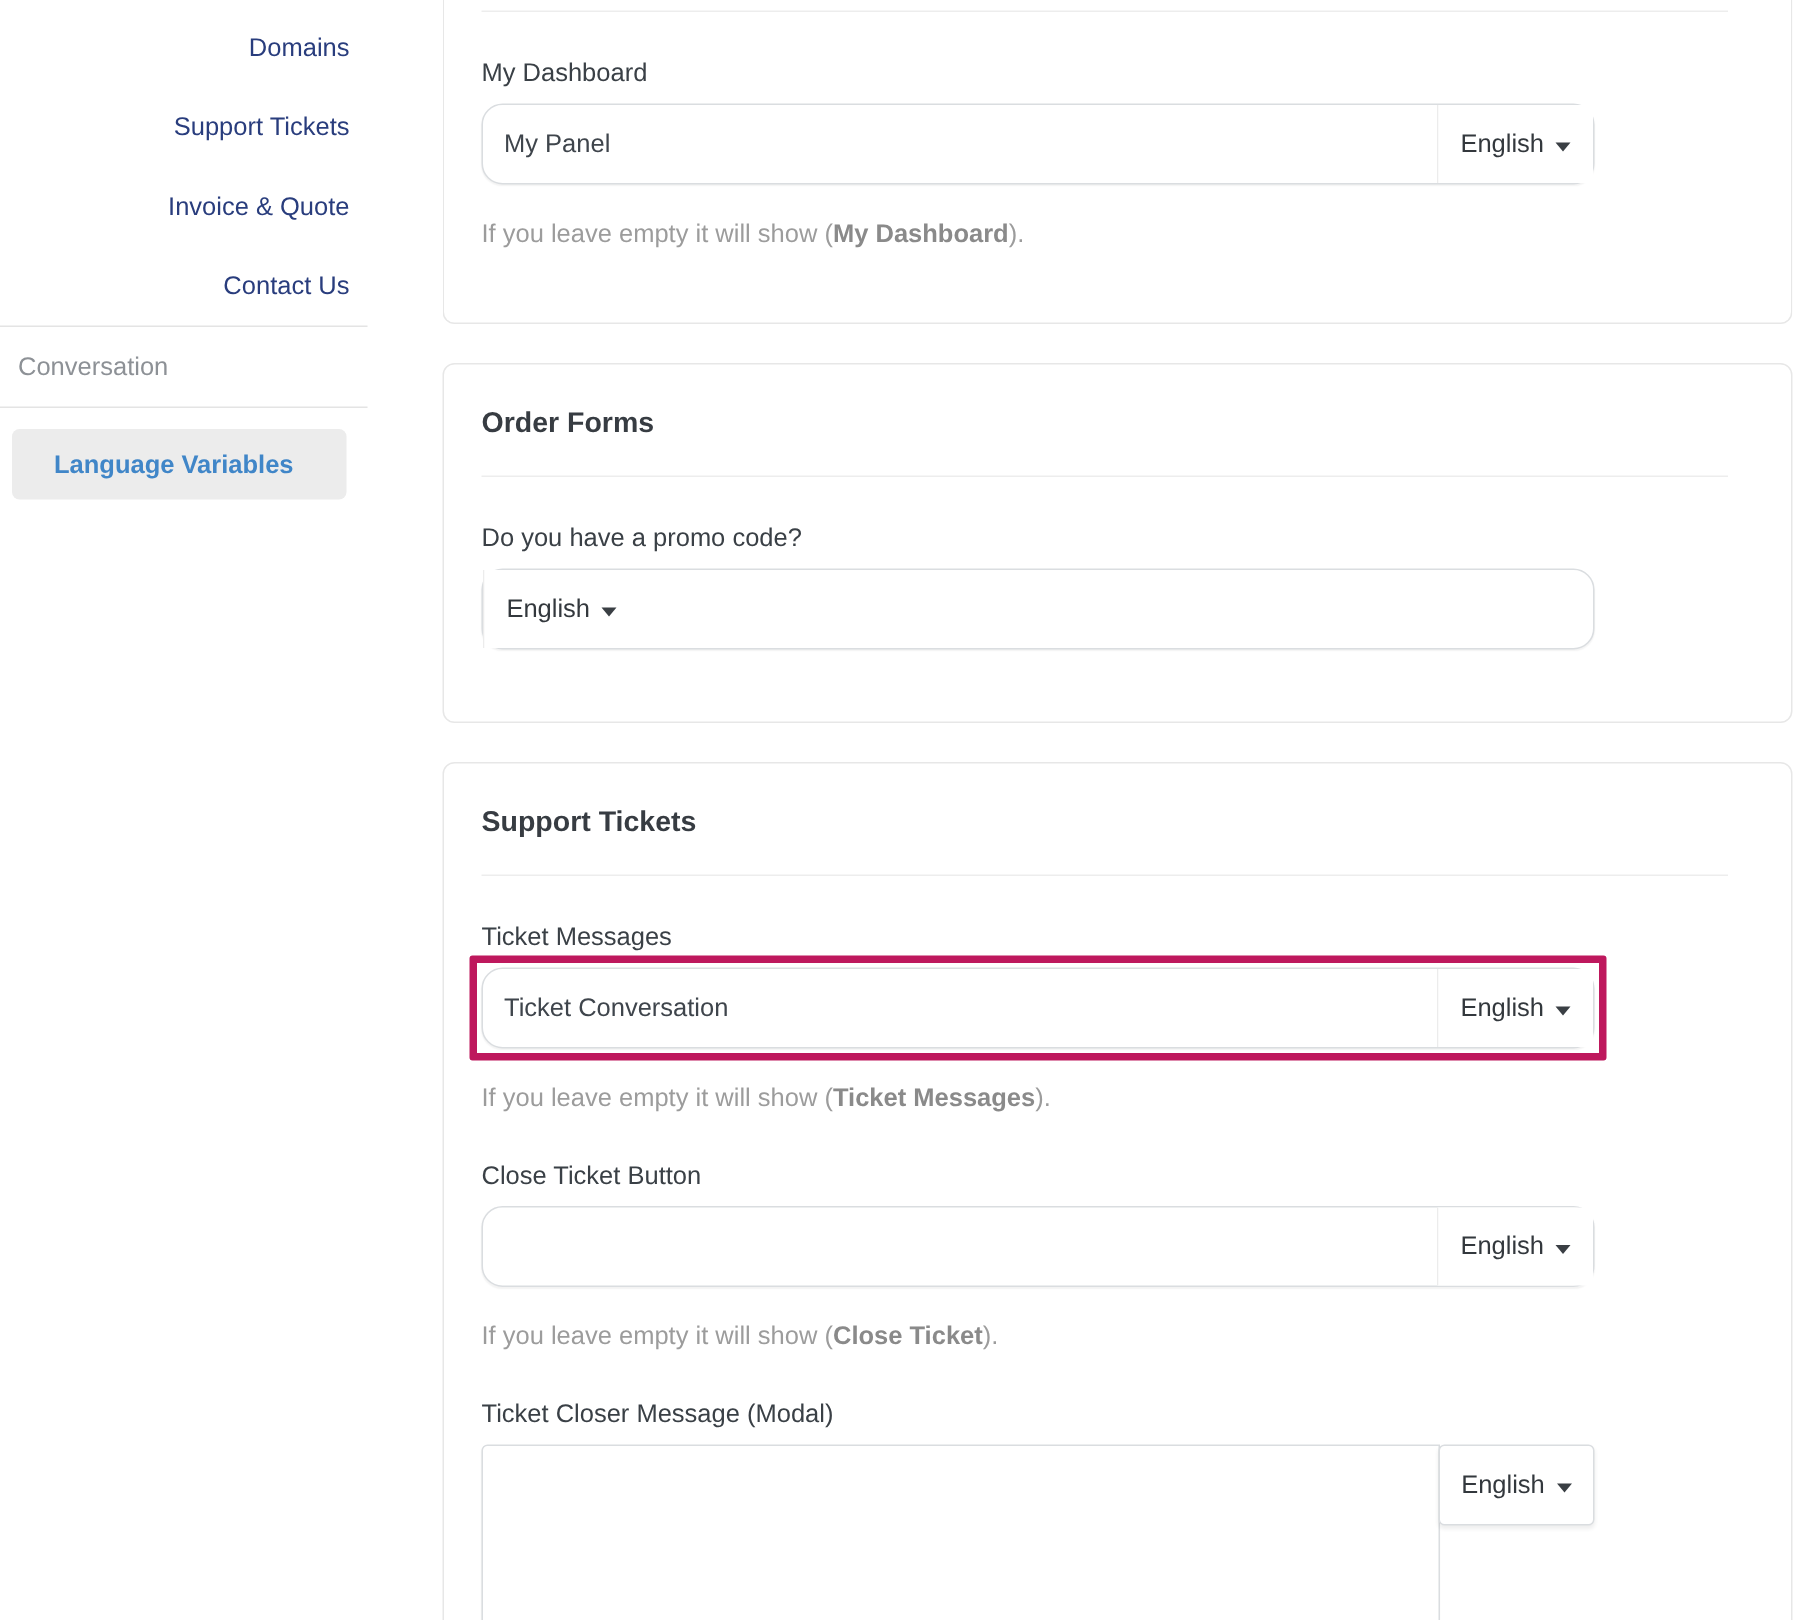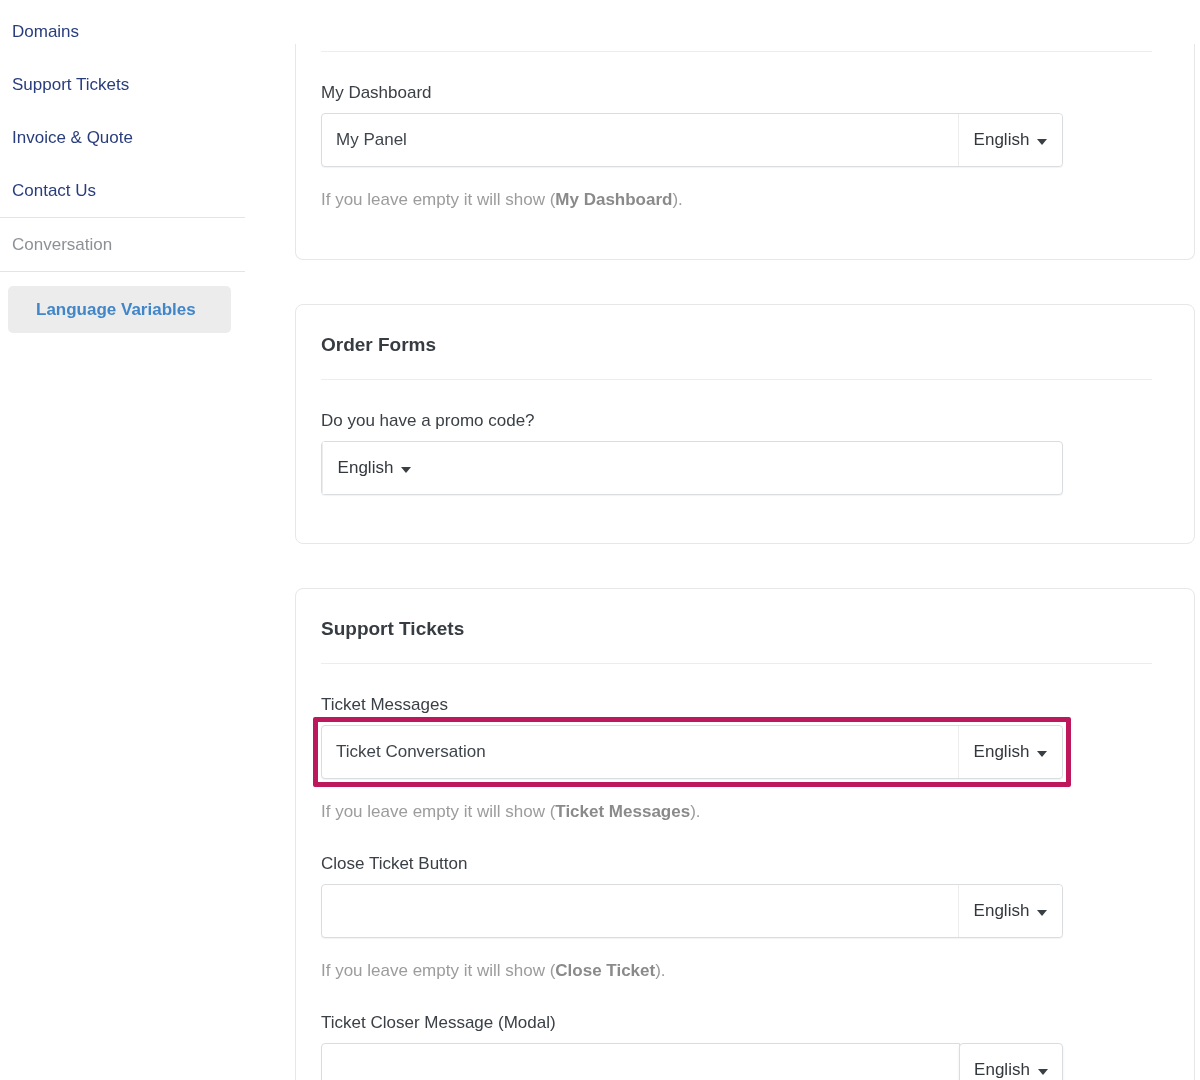--- a/index.html
+++ b/index.html
@@ -5,56 +5,56 @@
   * { margin:0; padding:0; box-sizing:border-box; }
   html,body {
     width:1200px; height:1080px; overflow:hidden;
     background:#ffffff;
     font-family:"Liberation Sans","DejaVu Sans",sans-serif;
     color:#3c4146;
   }
 
   
   .sidebar { position:absolute; left:0; top:0; width:245px; padding-top:5px; }
-  .side-list { list-style:none; }
+  .side-list { list-style:none;text-align:right; }
   .side-item {
     padding:15px 12px; font-size:17px; line-height:23px;
     color:#293d7d; cursor:pointer;
   }
   .side-divider { border:none; border-top:1px solid #e4e4e4; }
   .side-section {
     padding:15px 12px; font-size:17px; line-height:23px; color:#8d9196;
   }
   .side-active {
     margin:14px 14px 0 8px; padding:12px 28px;
     background:#ececec; border-radius:5px;
     font-size:17px; line-height:23px; font-weight:700; color:#4086c8;
     cursor:pointer;
   }
 
   
   .main { position:absolute; left:295px; top:0; width:900px; }
 
   .card {
     background:#fff; border:1px solid #e7e7e7; border-radius:8px;
-    padding:0 42px 48px 25px; margin-bottom:26px;margin-top:44px;
+    padding:0 42px 48px 25px; margin-bottom:26px;
   }
   .card--clipped { border-top:none; border-radius:0 0 8px 8px; padding-top:7px; }
   .card-title {
     padding-top:27px; font-size:19px; line-height:26px;
     font-weight:700; color:#373c42;
   }
   .card-divider { border:none; border-top:1px solid #ededed; margin:21px 0 0 0; }
 
   .field { margin-top:29px; }
   .field-label { font-size:17px; line-height:23px; color:#3a4046; margin-bottom:9px; }
 
   .input-group {
     display:flex; align-items:stretch; width:742px; height:54px;
-    background:#fff; border:1px solid #dadde0; border-radius:4px;
+    background:#fff; border:1px solid #dadde0; border-radius:14px;
     box-shadow:0 1px 1px rgba(0,0,0,0.05);
   }
   .form-input {
     flex:1; min-width:0; border:none; outline:none; background:transparent;
     padding:0 14px; font-size:17px; color:#3f454c; font-family:inherit;
   }
   .lang-btn {
     width:104px; flex:0 0 104px; border-left:1px solid #ececec;
     display:flex; align-items:center; justify-content:center; gap:8px;
     font-size:17px; color:#33383d; cursor:pointer; background:#fff;

